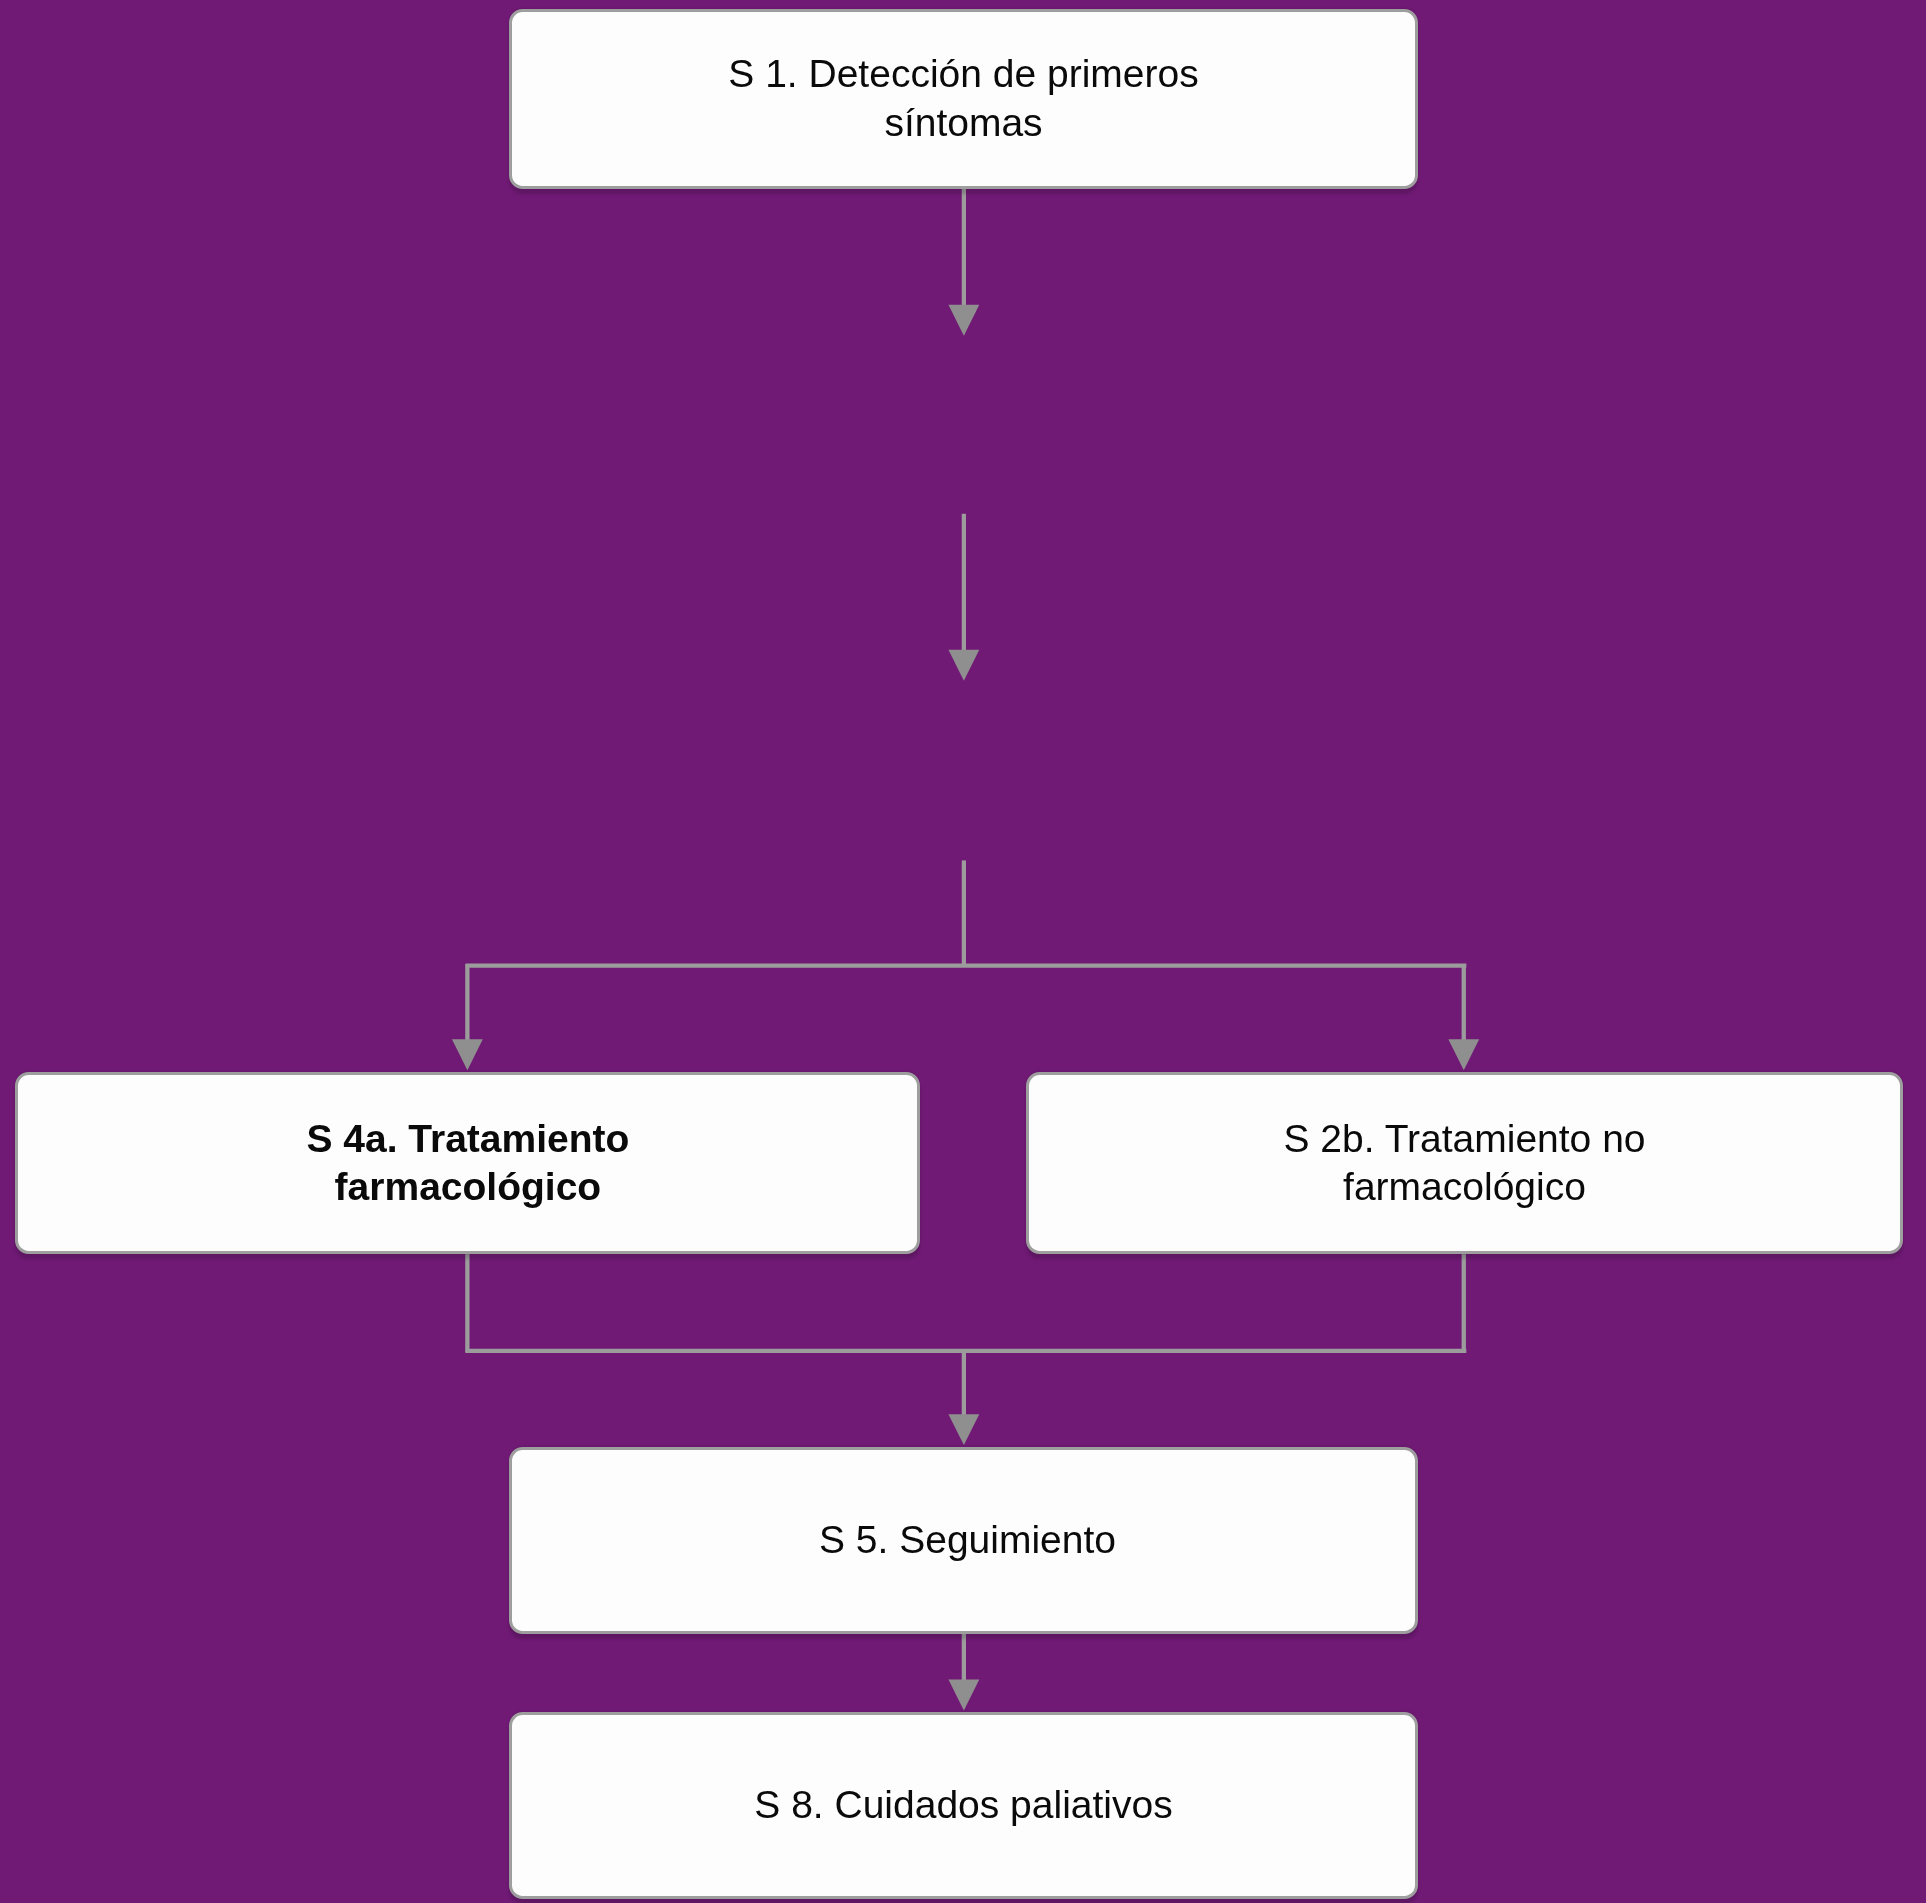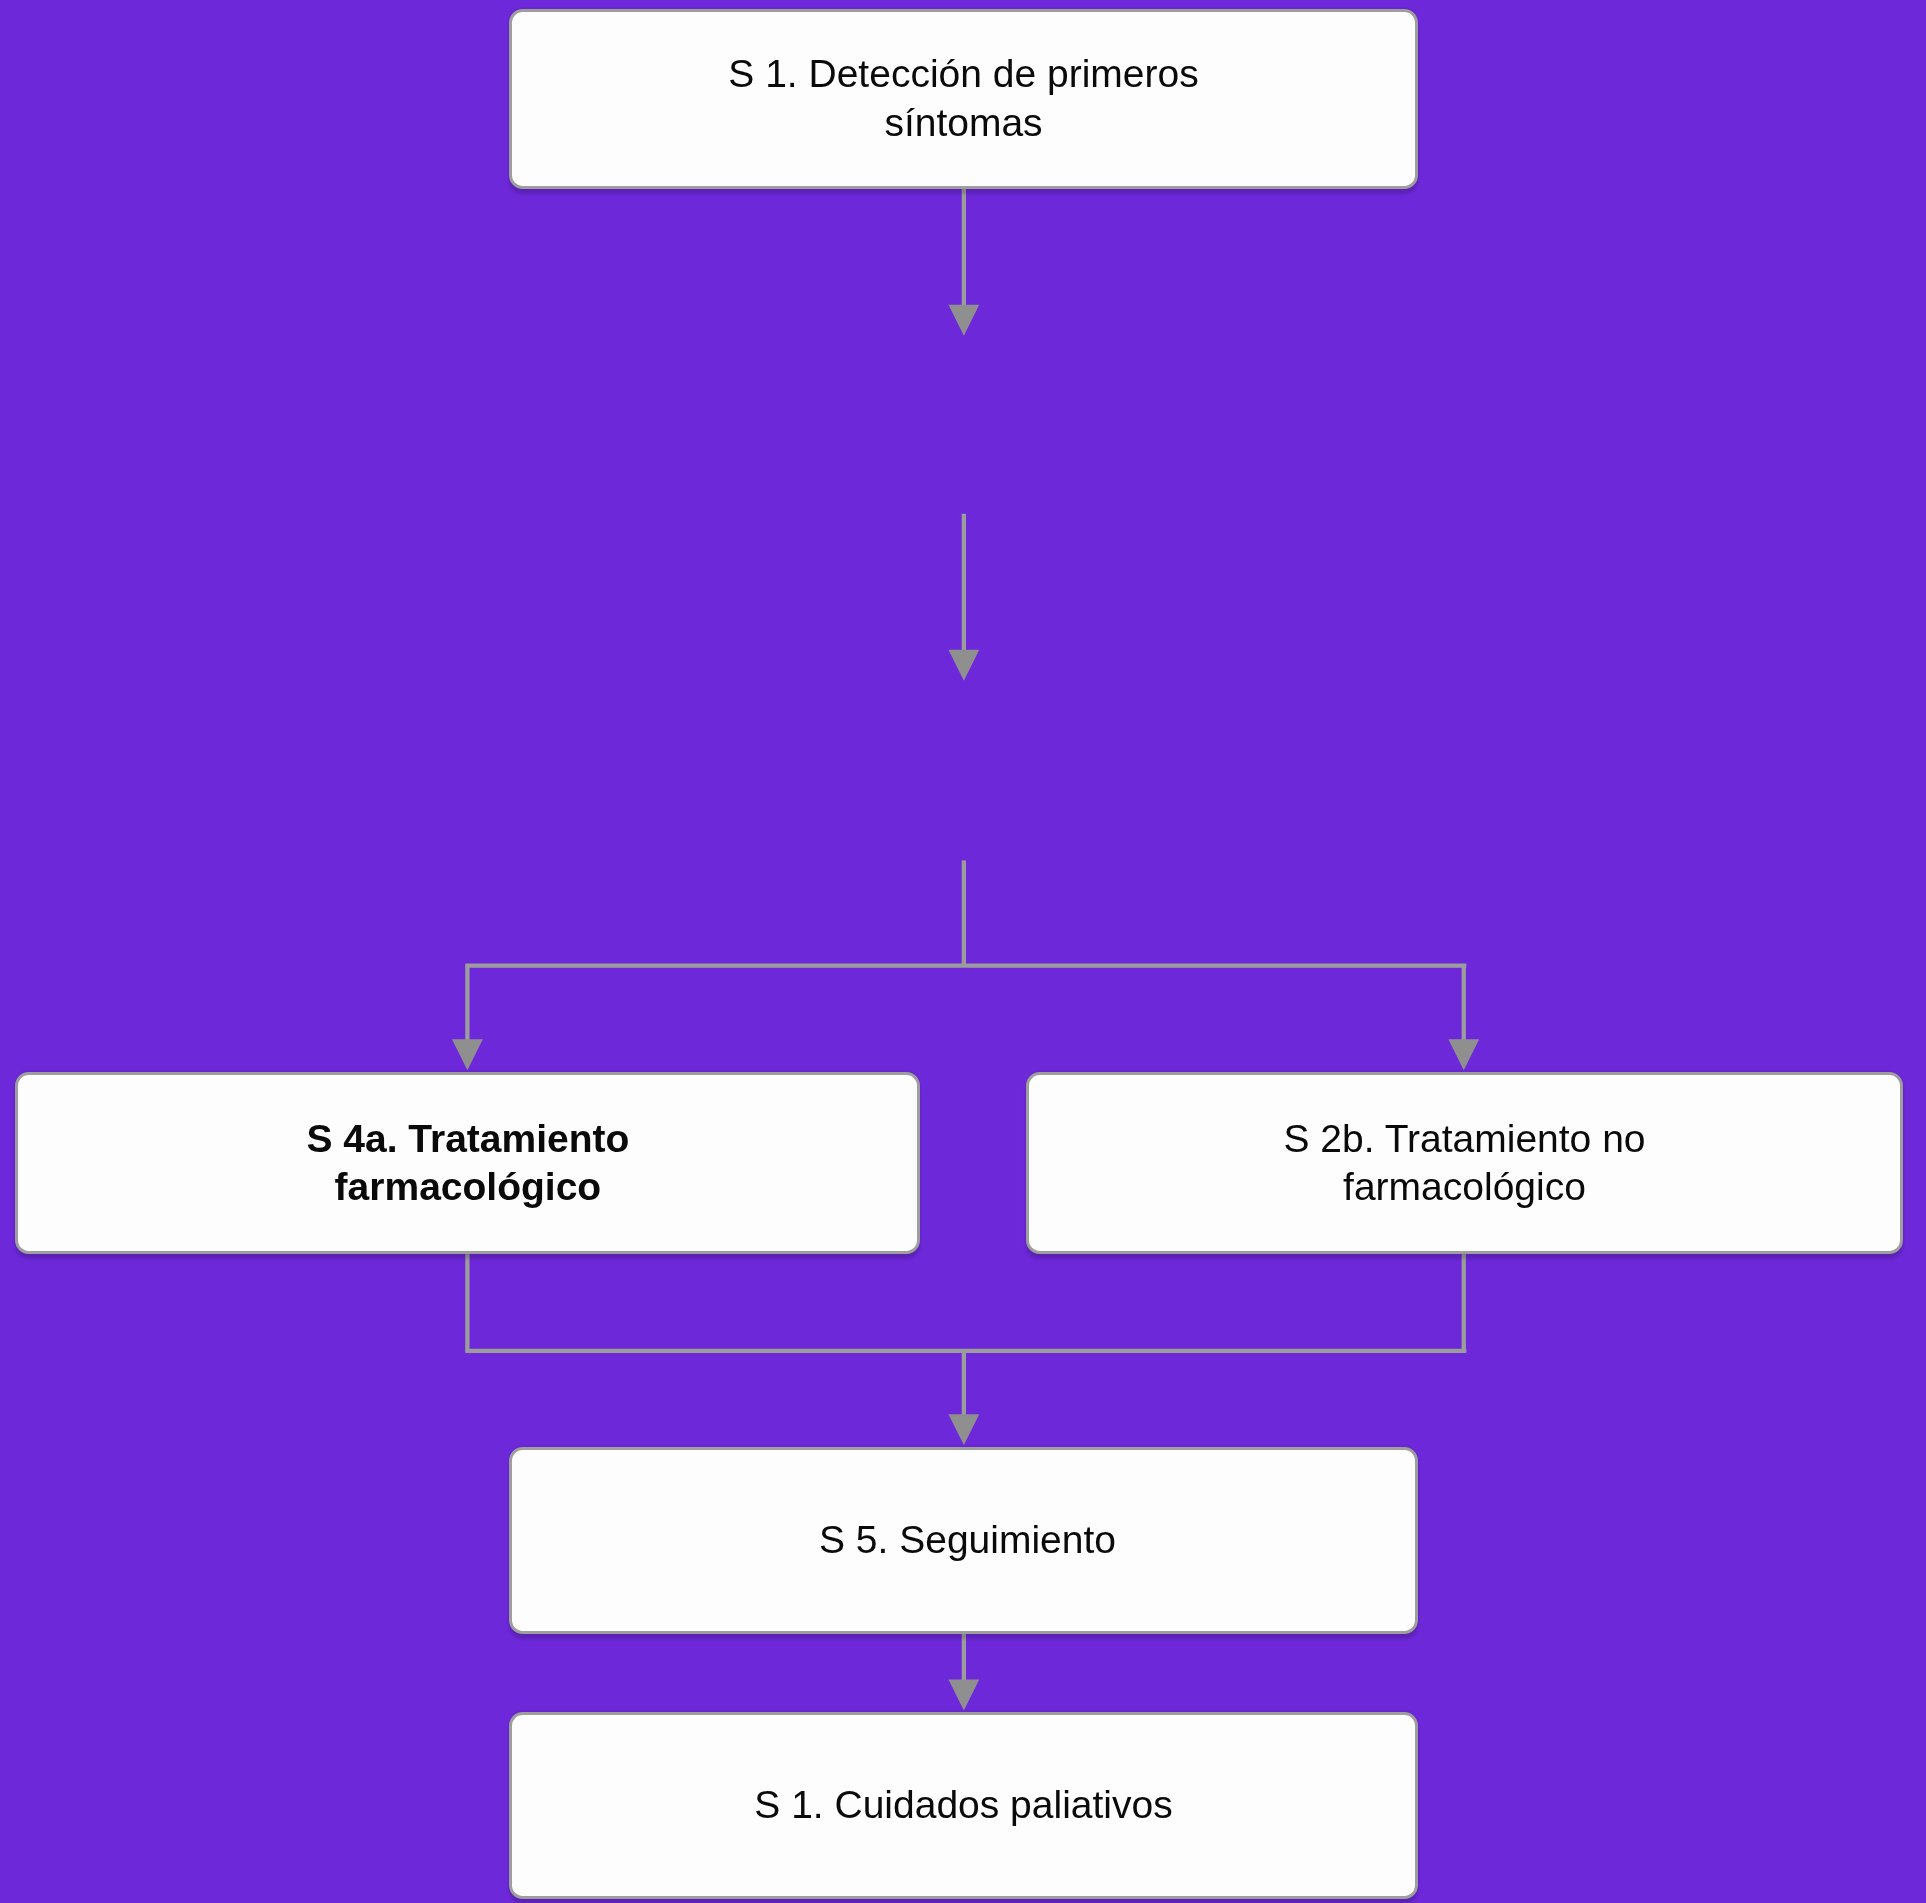--- a/index.html
+++ b/index.html
@@ -4,21 +4,21 @@
 <style>
   html, body {
     margin: 0;
     padding: 0;
     background: #ffffff;
   }
   .canvas {
     position: relative;
     width: 1926px;
     height: 1904px;
-    background: #6d28d9;
+    background: #701a75;
     font-family: "Liberation Sans", sans-serif;
     overflow: hidden;
   }
   .connectors {
     position: absolute;
     left: 0;
     top: 0;
     width: 1926px;
     height: 1904px;
     pointer-events: none;
@@ -96,16 +96,16 @@
 
 
   <div class="node node-s4a">S 4a. Tratamiento
 farmacológico</div>
 
   <div class="node node-s4b">S 2b. Tratamiento no
 farmacológico</div>
 
   <div class="node node-s5">S 5. Seguimiento</div>
 
-  <div class="node node-s6">S 1. Cuidados paliativos</div>
+  <div class="node node-s6">S 8. Cuidados paliativos</div>
 
 </div>
 
 
 </body></html>

